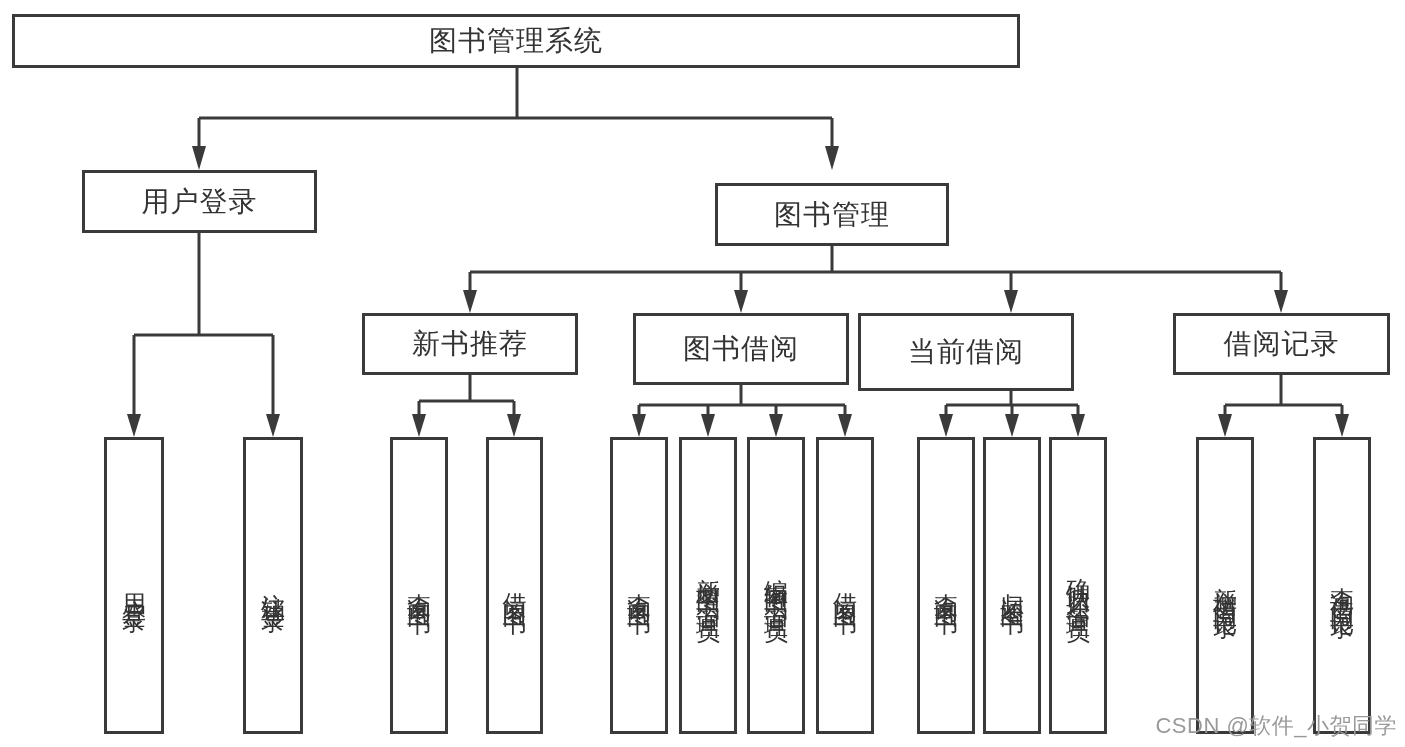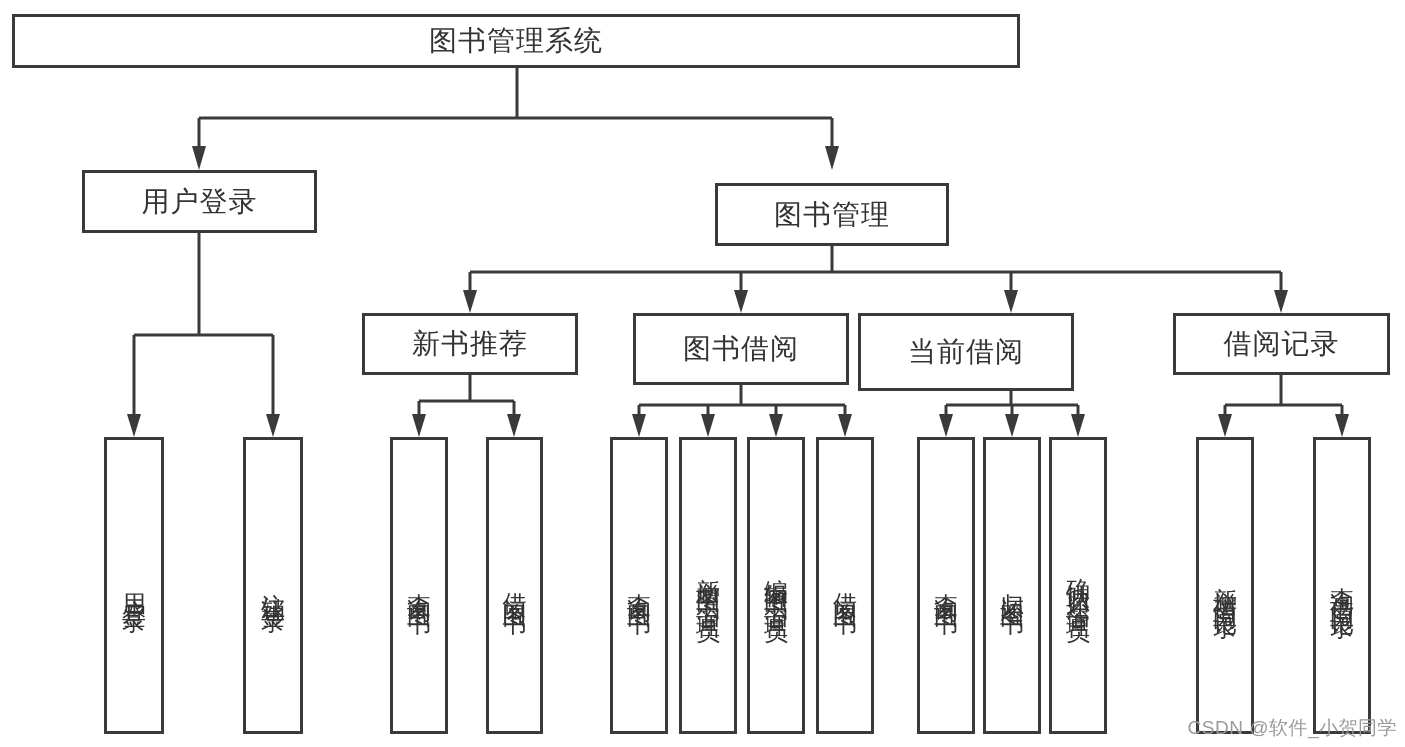--- a/index.html
+++ b/index.html
@@ -43,21 +43,21 @@
     writing-mode: vertical-rl;
     text-orientation: mixed;
     font-size: 24px;
     line-height: 1;
     letter-spacing: 6px;
   }
   .watermark {
     position: absolute;
     right: 8px;
     bottom: 6px;
-    font-size: 19px;
+    font-size: 22px;
     color: var(--wm);
     letter-spacing: 0.5px;
     white-space: nowrap;
     margin-left: 43px;
   }
 </style>
 </head>
 <body>
 
 <div class="canvas">

